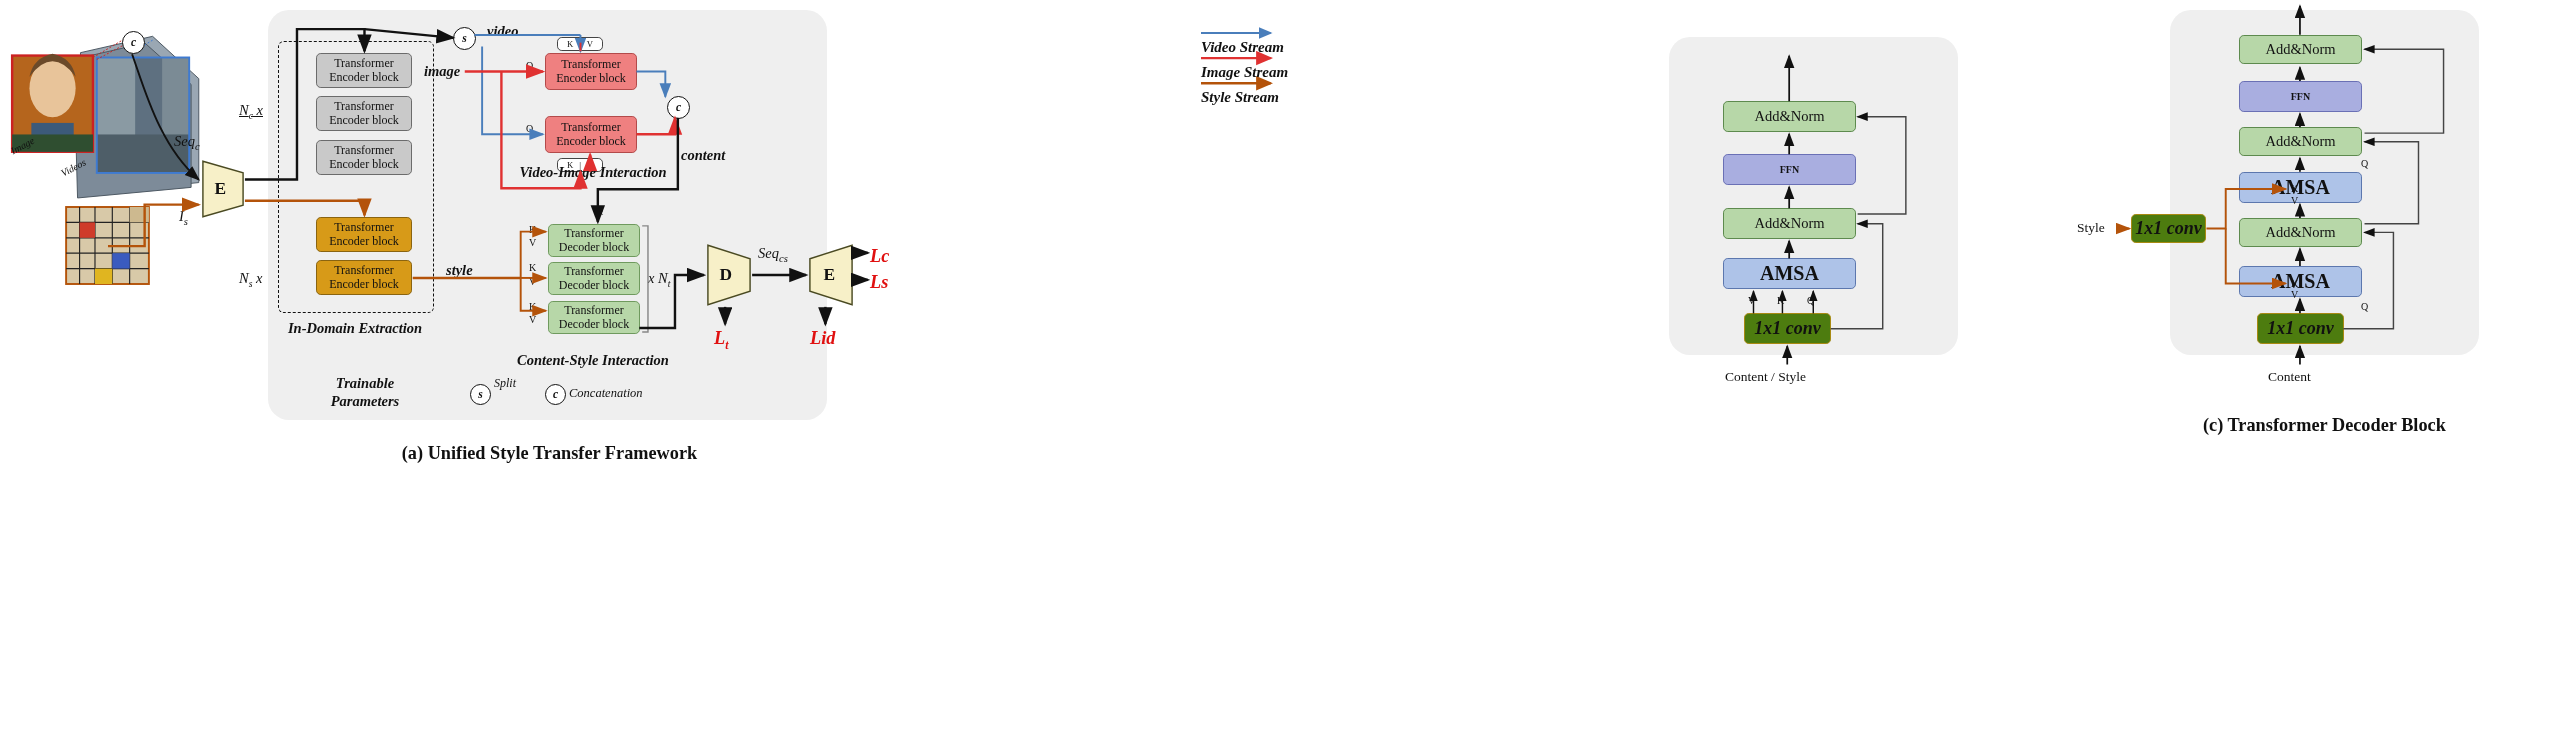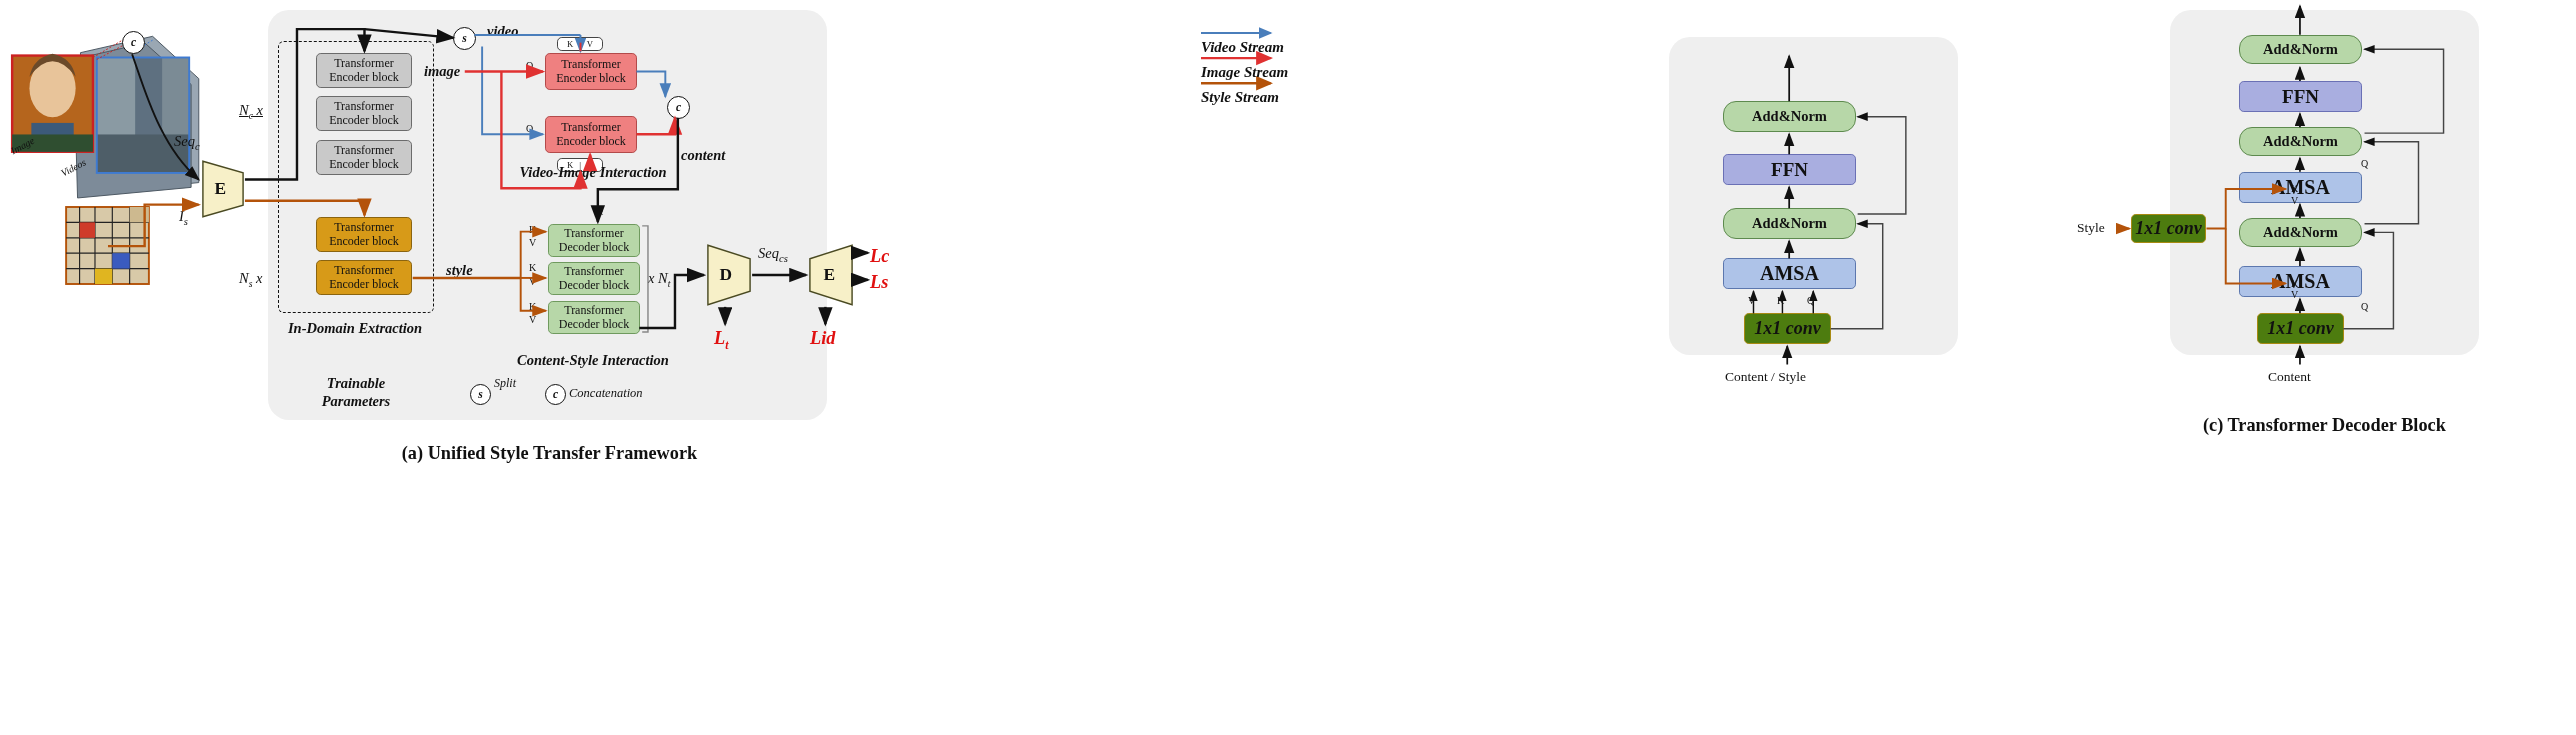--- a/index.html
+++ b/index.html
@@ -28,23 +28,23 @@
   .box{
     border:1px solid #555;border-radius:4.8px;
     display:flex;align-items:center;justify-content:center;
     text-align:center;font-size:12px;line-height:1.15;color:#111;
     box-sizing:border-box;
   }
   .enc-gray{background:#c9c9c9;border-color:#6b6b6b;}
   .enc-orange{background:#d79a18;border-color:#8a6410;}
   .enc-red{background:#ef8080;border-color:#b34a4a;}
   .dec-green{background:#b7d7a8;border-color:#6f9a5e;}
-  .blk-green{background:#b7d7a8;border-color:#5d8a4e;font-weight:bold;font-size:14.5px;border-radius:13px;}
+  .blk-green{background:#b7d7a8;border-color:#5d8a4e;font-weight:normal;font-size:14.5px;}
   .blk-blue{background:#aec3e8;border-color:#5c77ae;font-weight:bold;font-size:20px;}
-  .blk-purple{background:#a9aee0;border-color:#6a70b5;font-weight:bold;font-size:19px;}
+  .blk-purple{background:#a9aee0;border-color:#6a70b5;font-weight:bold;font-size:10px;}
   .blk-yellow{background:#4d7c0f;border-color:#a88a12;font-weight:bold;font-style:italic;font-size:18px;}
 
   .lbl{font-size:13.5px;color:#111;}
   .lbl-it{font-style:italic;font-size:14.5px;color:#111;}
   .lbl-sm{font-size:10px;color:#111;}
   .lbl-red{color:#e01010;font-weight:bold;font-style:italic;font-size:18.3px;}
   .lbl-legend{font-size:15px;font-style:italic;font-weight:bold;color:#111;}
 
   .circ{
     border:1.4px solid #111;border-radius:50%;background:#fff;
@@ -199,21 +199,21 @@
       <polygon points="2,16 46,2 46,64 2,50" fill="#f7f0c8" stroke="#4a4a22" stroke-width="1.5"></polygon>
     </svg>
     <span style="position:absolute;left:15.4px;top:21px;font-weight:bold;font-size:17.4px;">E</span>
   </div>
 
   <div class="abs lbl-red" style="left:870px;top:246px;">Lc</div>
   <div class="abs lbl-red" style="left:870px;top:272px;">Ls</div>
   <div class="abs lbl-red" style="left:714px;top:328px;">L<sub style="font-size:11.6px;">t</sub></div>
   <div class="abs lbl-red" style="left:810px;top:328px;">Lid</div>
 
-  <div class="abs sub-caption" style="left:298px;top:374px;width:116px;line-height:1.25;">Trainable<br>Parameters</div>
+  <div class="abs sub-caption" style="left:307px;top:374px;width:116px;line-height:1.25;">Trainable<br>Parameters</div>
   <div class="abs circ" style="left:470px;top:384px;width:19px;height:19px;">s</div>
   <div class="abs lbl-it" style="left:494px;top:376px;font-size:12px;">Split</div>
   <div class="abs circ" style="left:545px;top:384px;width:19px;height:19px;">c</div>
   <div class="abs lbl-it" style="left:569px;top:386px;font-size:12.5px;">Concatenation</div>
 
   <div class="abs" style="left:1201px;top:27px;">
     <svg width="116" height="68" viewBox="0 0 120 70">
       <defs>
         <marker id="ah-blue" markerWidth="7" markerHeight="7" refX="6" refY="3" orient="auto">
             <path d="M0,0 L7,3 L0,6 z" fill="#4a7ebb"></path>

